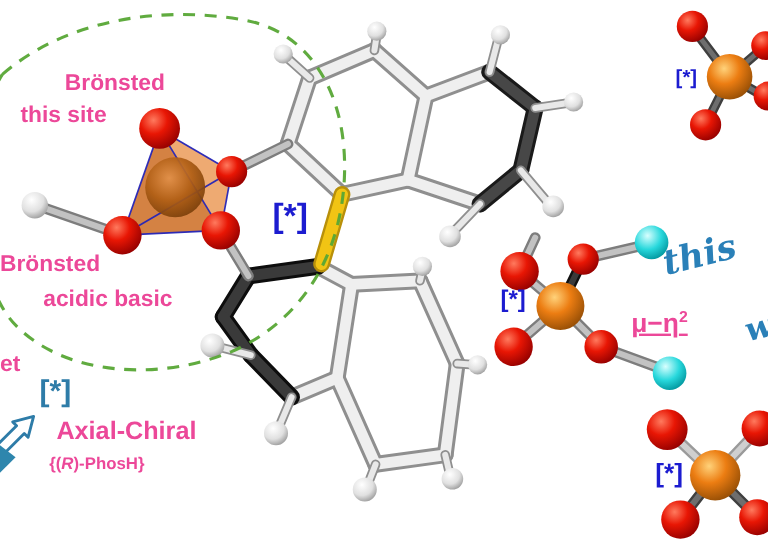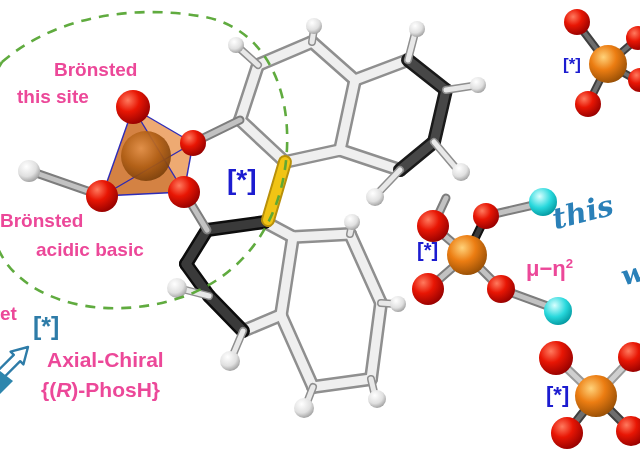--- a/index.html
+++ b/index.html
@@ -298,28 +298,28 @@
   <polygon points="28,347 10.6,351.6 13.8,354.8 -9.2,377.8 -2.8,384.2 20.2,361.2 23.4,364.4" fill="#ffffff" stroke="#2e7ca8" stroke-width="2.4" stroke-linejoin="round"></polygon>
   <polygon points="0,371 13,381 0,394" fill="#2e86ad"></polygon>
 </svg>
 
 <div class="lbl" style="left:54px;top:60px;font-size:19px;">Brönsted</div>
 <div class="lbl" style="left:17px;top:87px;font-size:19px;">this site</div>
 
 <div class="lbl" style="left:0px;top:211px;font-size:19px;">Brönsted</div>
 <div class="lbl" style="left:36px;top:240px;font-size:19px;">acidic basic</div>
 
-<div class="lbl" style="left:0px;top:304px;font-size:19px;">et</div>
+<div class="lbl" style="left:0px;top:294px;font-size:19px;">et</div>
 
 <div class="marker" style="left:227px;top:166px;font-size:28px;">[*]</div>
 
 <div class="marker marker-steel" style="left:33px;top:314px;font-size:25px;">[*]</div>
 <div class="lbl" style="left:47px;top:349px;font-size:21px;">Axial-Chiral</div>
-<div class="lbl" style="left:41px;top:379px;font-size:21px;"><span>{(</span><span class="ital">R</span><span>)-PhosH}</span></div>
+<div class="lbl" style="left:41px;top:379px;font-size:14px;"><span>{(</span><span class="ital">R</span><span>)-PhosH}</span></div>
 
 <div class="marker" style="left:563px;top:56px;font-size:17px;">[*]</div>
 <div class="marker" style="left:417px;top:240px;font-size:20px;">[*]</div>
 <div class="marker" style="left:546px;top:384px;font-size:22px;">[*]</div>
 
-<div class="lbl" style="left:526px;top:257px;font-size:22px;"><span>μ−η</span><sup>2</sup></div>
+<div class="lbl" style="left:526px;top:257px;font-size:22px;text-decoration:underline;"><span>μ−η</span><sup>2</sup></div>
 
 <div class="script" style="left:552px;top:198px;font-size:29px;">this</div>
 <div class="script" style="left:621px;top:260px;font-size:27px;">w</div>
 
 </body></html>

